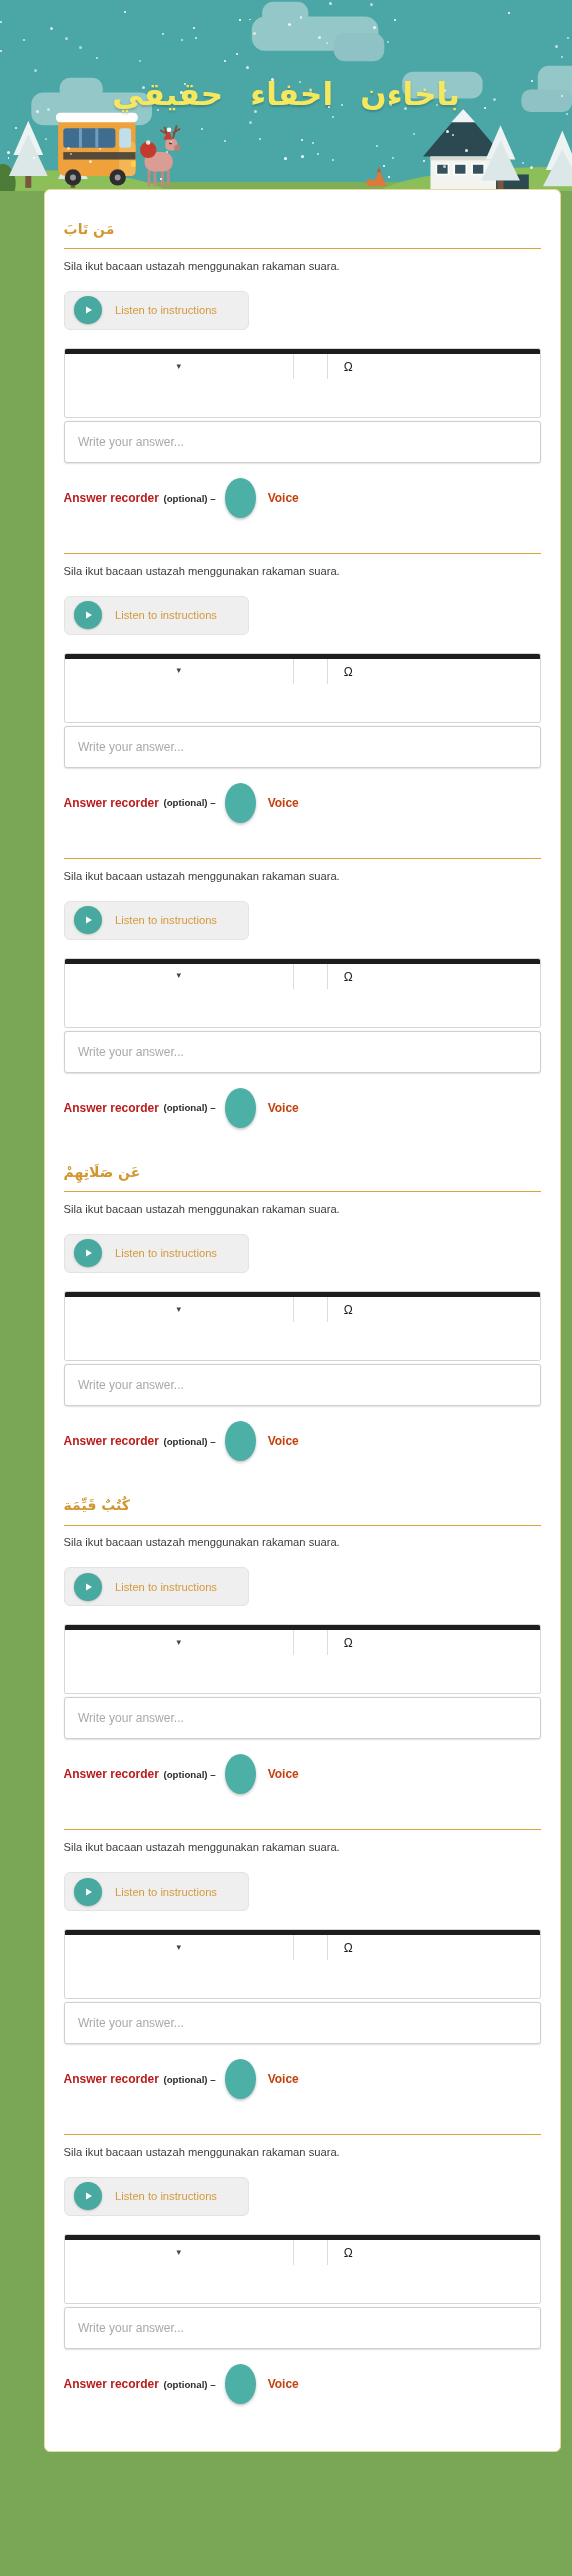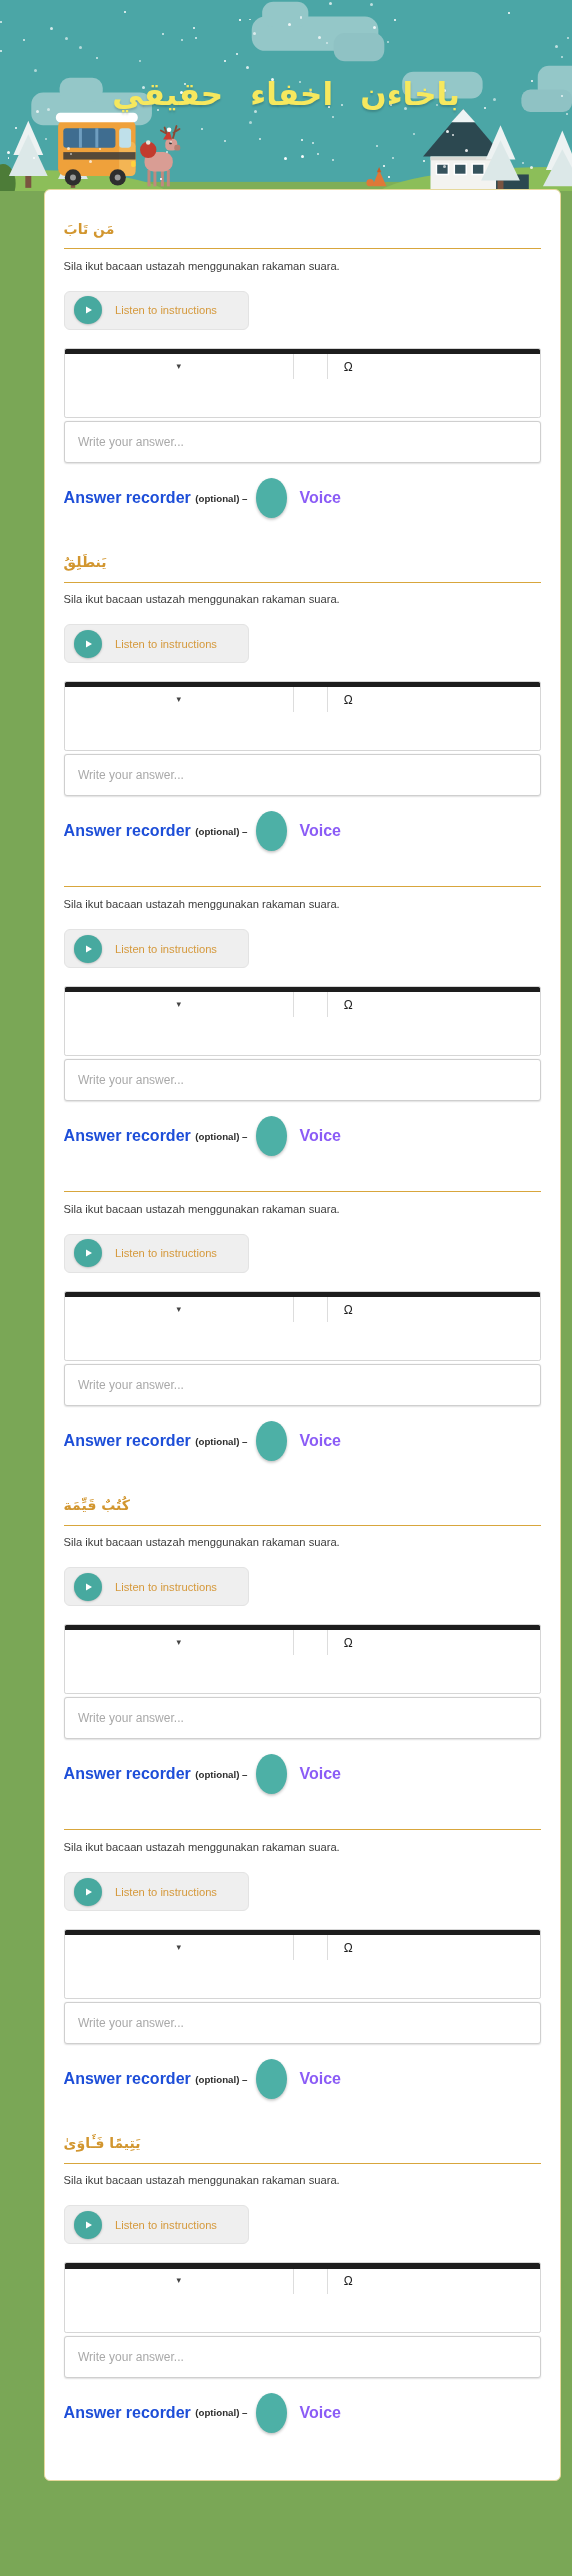--- a/index.html
+++ b/index.html
@@ -76,28 +76,28 @@
   .answer-input {
     display:block; margin-top:3px; width:100%; height:42px;
     border:0.7px solid #cfcfcf; border-radius:3px;
     padding:0 13.4px; font-size:12px; color:#333;
     box-shadow:0 0.7px 1.5px rgba(0,0,0,0.12);
     font-family:inherit; outline:none;
   }
   .answer-input::placeholder { color:#a9a9a9; }
 
   .recorder-row { margin-top:15px; display:flex; align-items:center; height:40px; }
-  .rec-label { font-size:16px; font-weight:700; color:#1d4ed8;text-align:right; }
+  .rec-label { font-size:12px; font-weight:700; color:#b91c1c;text-align:right; }
   .rec-optional { font-size:9.7px; font-weight:700; color:#2d2d2d; margin-left:4.5px; }
   .voice-btn {
     width:31px; height:40px; border-radius:50%;
     background:#4db0a6; border:none; margin:0 12px 0 9px;
     box-shadow:0 1.5px 3px rgba(0,0,0,0.25); cursor:pointer; flex:none;
   }
-  .voice-label { font-size:16px; font-weight:700; color:#8b5cf6; }
+  .voice-label { font-size:12px; font-weight:700; color:#c2410c; }
 </style>
 </head>
 <body>
 
 <div class="page">
 
   <div class="header">
     <svg class="scene" width="572" height="191" viewBox="0 0 768 256">
 
       <g>
@@ -328,103 +328,103 @@
 
     <div class="recorder-row">
       <span class="rec-label">Answer recorder</span>
       <span class="rec-optional">(optional) –</span>
       <button class="voice-btn"></button>
       <span class="voice-label">Voice</span>
     </div>
   </section>
 
   <section class="q-block">
-    <h2 class="q-title" dir="rtl">يَنطَلِقُ</h2>
-
-    <div class="q-divider"></div>
-
-    <p class="q-instruction">Sila ikut bacaan ustazah menggunakan rakaman suara.</p>
-
-    <button class="listen-btn">
-      <span class="play-circle">
-        <svg width="12" height="12" viewBox="0 0 24 24">
-          <polygon points="8,5 20,12 8,19" fill="#ffffff"></polygon>
-        </svg>
-      </span>
-      <span class="listen-label">Listen to instructions</span>
-    </button>
-
-    <div class="editor">
-      <div class="ed-topbar"></div>
-      <div class="ed-toolbar">
-        <button class="ed-font">
-          <span class="caret">▾</span>
-        </button>
-        <span class="ed-sep"></span>
-        <span class="ed-gap"></span>
-        <span class="ed-sep"></span>
-        <button class="ed-omega">
-          <span>Ω</span>
-        </button>
-      </div>
-      <div class="ed-content"></div>
-    </div>
-
-    <input class="answer-input" type="text" placeholder="Write your answer..." style="">
-
-    <div class="recorder-row">
-      <span class="rec-label">Answer recorder</span>
-      <span class="rec-optional">(optional) –</span>
-      <button class="voice-btn"></button>
-      <span class="voice-label">Voice</span>
-    </div>
-  </section>
-
-  <section class="q-block">
-
-    <div class="q-divider"></div>
-
-    <p class="q-instruction">Sila ikut bacaan ustazah menggunakan rakaman suara.</p>
-
-    <button class="listen-btn">
-      <span class="play-circle">
-        <svg width="12" height="12" viewBox="0 0 24 24">
-          <polygon points="8,5 20,12 8,19" fill="#ffffff"></polygon>
-        </svg>
-      </span>
-      <span class="listen-label">Listen to instructions</span>
-    </button>
-
-    <div class="editor">
-      <div class="ed-topbar"></div>
-      <div class="ed-toolbar">
-        <button class="ed-font">
-          <span class="caret">▾</span>
-        </button>
-        <span class="ed-sep"></span>
-        <span class="ed-gap"></span>
-        <span class="ed-sep"></span>
-        <button class="ed-omega">
-          <span>Ω</span>
-        </button>
-      </div>
-      <div class="ed-content"></div>
-    </div>
-
-    <input class="answer-input" type="text" placeholder="Write your answer..." style="">
-
-    <div class="recorder-row">
-      <span class="rec-label">Answer recorder</span>
-      <span class="rec-optional">(optional) –</span>
-      <button class="voice-btn"></button>
-      <span class="voice-label">Voice</span>
-    </div>
-  </section>
-
-  <section class="q-block">
+
+    <div class="q-divider"></div>
+
+    <p class="q-instruction">Sila ikut bacaan ustazah menggunakan rakaman suara.</p>
+
+    <button class="listen-btn">
+      <span class="play-circle">
+        <svg width="12" height="12" viewBox="0 0 24 24">
+          <polygon points="8,5 20,12 8,19" fill="#ffffff"></polygon>
+        </svg>
+      </span>
+      <span class="listen-label">Listen to instructions</span>
+    </button>
+
+    <div class="editor">
+      <div class="ed-topbar"></div>
+      <div class="ed-toolbar">
+        <button class="ed-font">
+          <span class="caret">▾</span>
+        </button>
+        <span class="ed-sep"></span>
+        <span class="ed-gap"></span>
+        <span class="ed-sep"></span>
+        <button class="ed-omega">
+          <span>Ω</span>
+        </button>
+      </div>
+      <div class="ed-content"></div>
+    </div>
+
+    <input class="answer-input" type="text" placeholder="Write your answer..." style="">
+
+    <div class="recorder-row">
+      <span class="rec-label">Answer recorder</span>
+      <span class="rec-optional">(optional) –</span>
+      <button class="voice-btn"></button>
+      <span class="voice-label">Voice</span>
+    </div>
+  </section>
+
+  <section class="q-block">
+
+    <div class="q-divider"></div>
+
+    <p class="q-instruction">Sila ikut bacaan ustazah menggunakan rakaman suara.</p>
+
+    <button class="listen-btn">
+      <span class="play-circle">
+        <svg width="12" height="12" viewBox="0 0 24 24">
+          <polygon points="8,5 20,12 8,19" fill="#ffffff"></polygon>
+        </svg>
+      </span>
+      <span class="listen-label">Listen to instructions</span>
+    </button>
+
+    <div class="editor">
+      <div class="ed-topbar"></div>
+      <div class="ed-toolbar">
+        <button class="ed-font">
+          <span class="caret">▾</span>
+        </button>
+        <span class="ed-sep"></span>
+        <span class="ed-gap"></span>
+        <span class="ed-sep"></span>
+        <button class="ed-omega">
+          <span>Ω</span>
+        </button>
+      </div>
+      <div class="ed-content"></div>
+    </div>
+
+    <input class="answer-input" type="text" placeholder="Write your answer..." style="">
+
+    <div class="recorder-row">
+      <span class="rec-label">Answer recorder</span>
+      <span class="rec-optional">(optional) –</span>
+      <button class="voice-btn"></button>
+      <span class="voice-label">Voice</span>
+    </div>
+  </section>
+
+  <section class="q-block">
+    <h2 class="q-title" dir="rtl">عَن صَلَاتِهِمْ</h2>
 
     <div class="q-divider"></div>
 
     <p class="q-instruction">Sila ikut bacaan ustazah menggunakan rakaman suara.</p>
 
     <button class="listen-btn">
       <span class="play-circle">
         <svg width="12" height="12" viewBox="0 0 24 24">
           <polygon points="8,5 20,12 8,19" fill="#ffffff"></polygon>
         </svg>
@@ -535,21 +535,20 @@
 
     <div class="recorder-row">
       <span class="rec-label">Answer recorder</span>
       <span class="rec-optional">(optional) –</span>
       <button class="voice-btn"></button>
       <span class="voice-label">Voice</span>
     </div>
   </section>
 
   <section class="q-block">
-    <h2 class="q-title" dir="rtl">يَتِيمًا فَـَٔاوَىٰ</h2>
 
     <div class="q-divider"></div>
 
     <p class="q-instruction">Sila ikut bacaan ustazah menggunakan rakaman suara.</p>
 
     <button class="listen-btn">
       <span class="play-circle">
         <svg width="12" height="12" viewBox="0 0 24 24">
           <polygon points="8,5 20,12 8,19" fill="#ffffff"></polygon>
         </svg>

